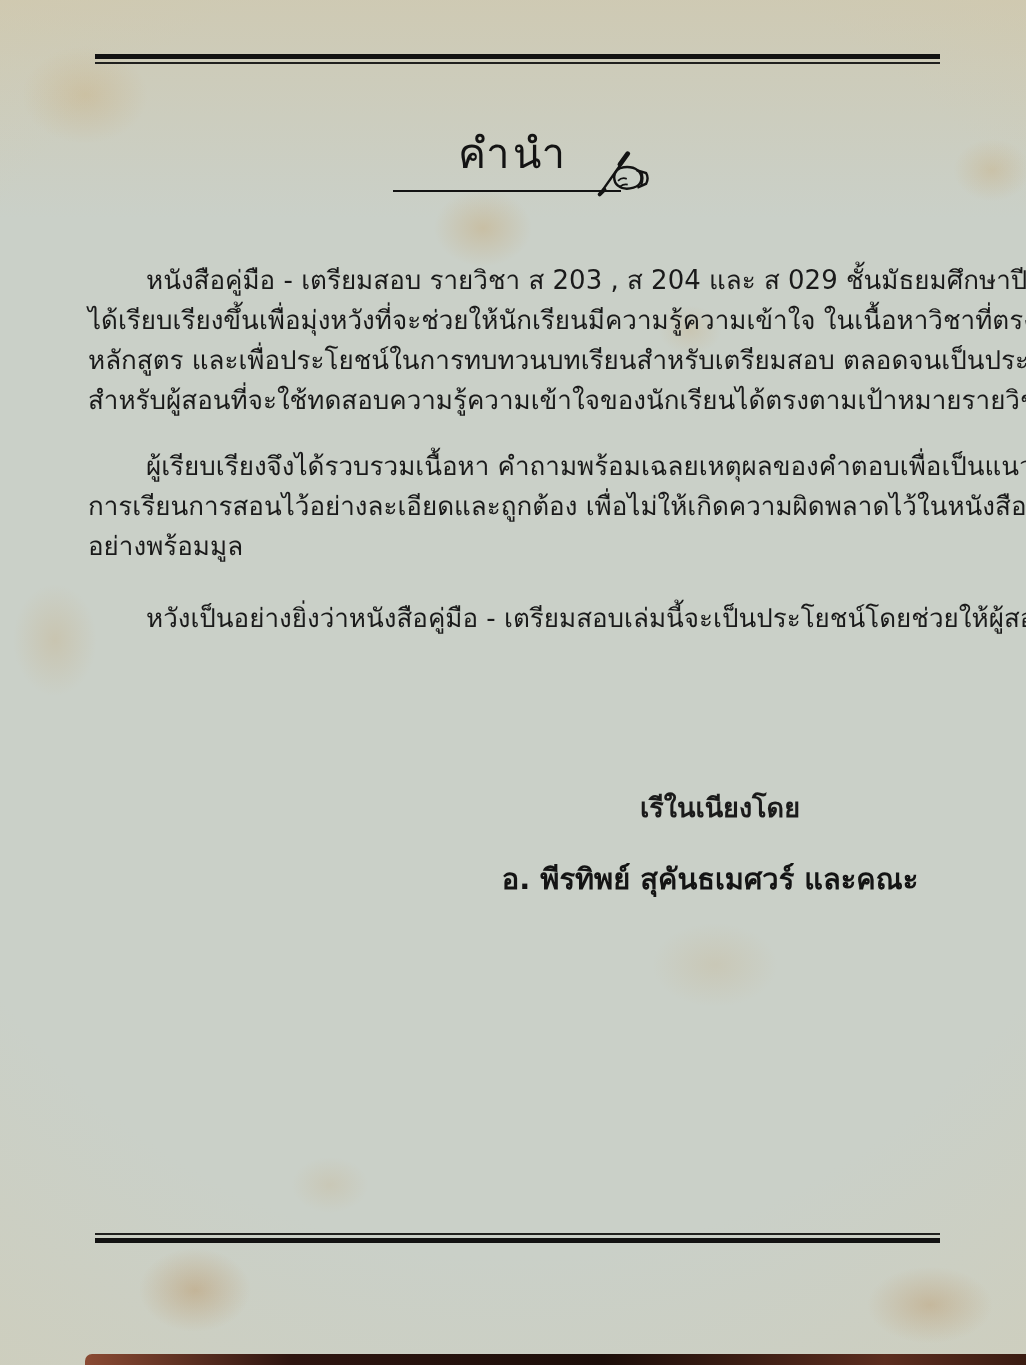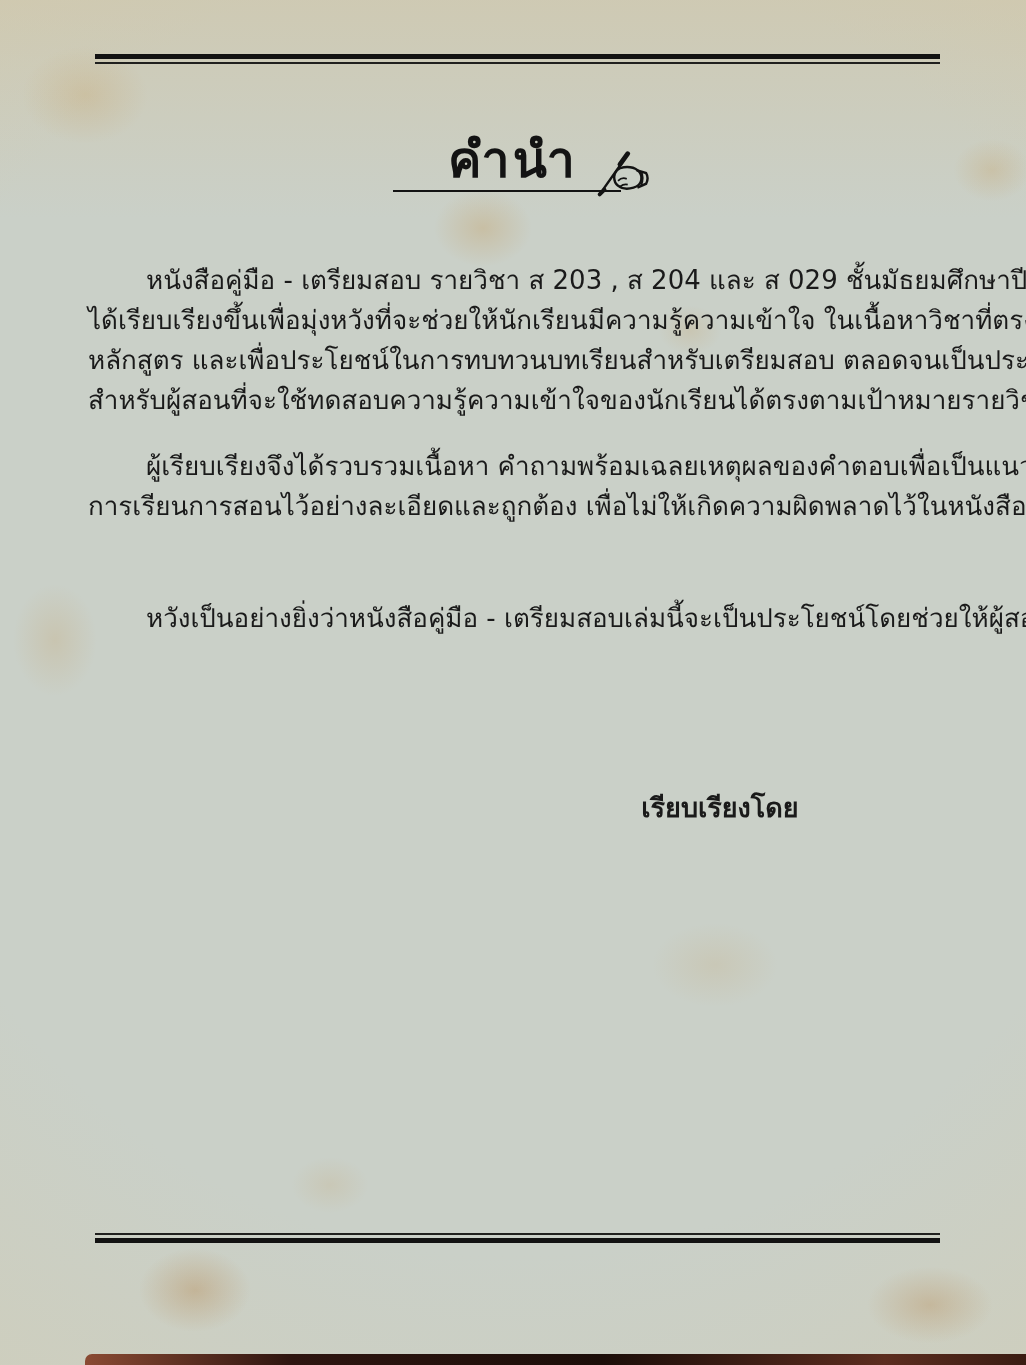--- a/index.html
+++ b/index.html
@@ -41,22 +41,22 @@
   .rule-bottom { top: 1233px; }
   .rule-bottom .thin  { height: 2px; background: #20201e; margin-bottom: 3px; }
   .rule-bottom .thick { height: 5px; background: #121212; }
 
   
   .title {
     position: absolute;
     top: 120px; left: 0; width: 100%;
     margin: 0;
     text-align: center;
-    font-size: 50px;
-    font-weight: bold;
+    font-size: 42px;
+    font-weight: normal;
     letter-spacing: 3px;
     color: #131313;
   }
   .title-underline {
     position: absolute;
     top: 190px; left: 393px;
     width: 228px; height: 2px;
     background: #131313;
   }
   .hand-icon {
@@ -140,27 +140,29 @@
   <div class="para p1">
     <div class="line j indent">หนังสือคู่มือ - เตรียมสอบ  รายวิชา  ส 203 , ส 204  และ  ส 029 ชั้นมัธยมศึกษาปีที่ 2</div>
     <div class="line j">ได้เรียบเรียงขึ้นเพื่อมุ่งหวังที่จะช่วยให้นักเรียนมีความรู้ความเข้าใจ   ในเนื้อหาวิชาที่ตรงตาม</div>
     <div class="line j">หลักสูตร  และเพื่อประโยชน์ในการทบทวนบทเรียนสำหรับเตรียมสอบ  ตลอดจนเป็นประโยชน์</div>
     <div class="line">สำหรับผู้สอนที่จะใช้ทดสอบความรู้ความเข้าใจของนักเรียนได้ตรงตามเป้าหมายรายวิชา</div>
   </div>
 
   <div class="para p2">
     <div class="line j indent">ผู้เรียบเรียงจึงได้รวบรวมเนื้อหา  คำถามพร้อมเฉลยเหตุผลของคำตอบเพื่อเป็นแนวทางใน</div>
     <div class="line j">การเรียนการสอนไว้อย่างละเอียดและถูกต้อง    เพื่อไม่ให้เกิดความผิดพลาดไว้ในหนังสือเล่มนี้</div>
+    <div class="line">อย่างพร้อมมูล</div>
   </div>
 
   <div class="para p3">
     <div class="line j indent">หวังเป็นอย่างยิ่งว่าหนังสือคู่มือ - เตรียมสอบเล่มนี้จะเป็นประโยชน์โดยช่วยให้ผู้สอนและ</div>
   </div>
 
-  <div class="byline-label">เรียบเรียงโดย</div>
+  <div class="byline-label">เรีในเนียงโดย</div>
+  <div class="byline-author">อ. พีรทิพย์  สุคันธเมศวร์  และคณะ</div>
 
   <div class="rule rule-bottom">
     <div class="thin"></div>
     <div class="thick"></div>
   </div>
 
   <div class="photo-edge"></div>
 
 </div>
 

